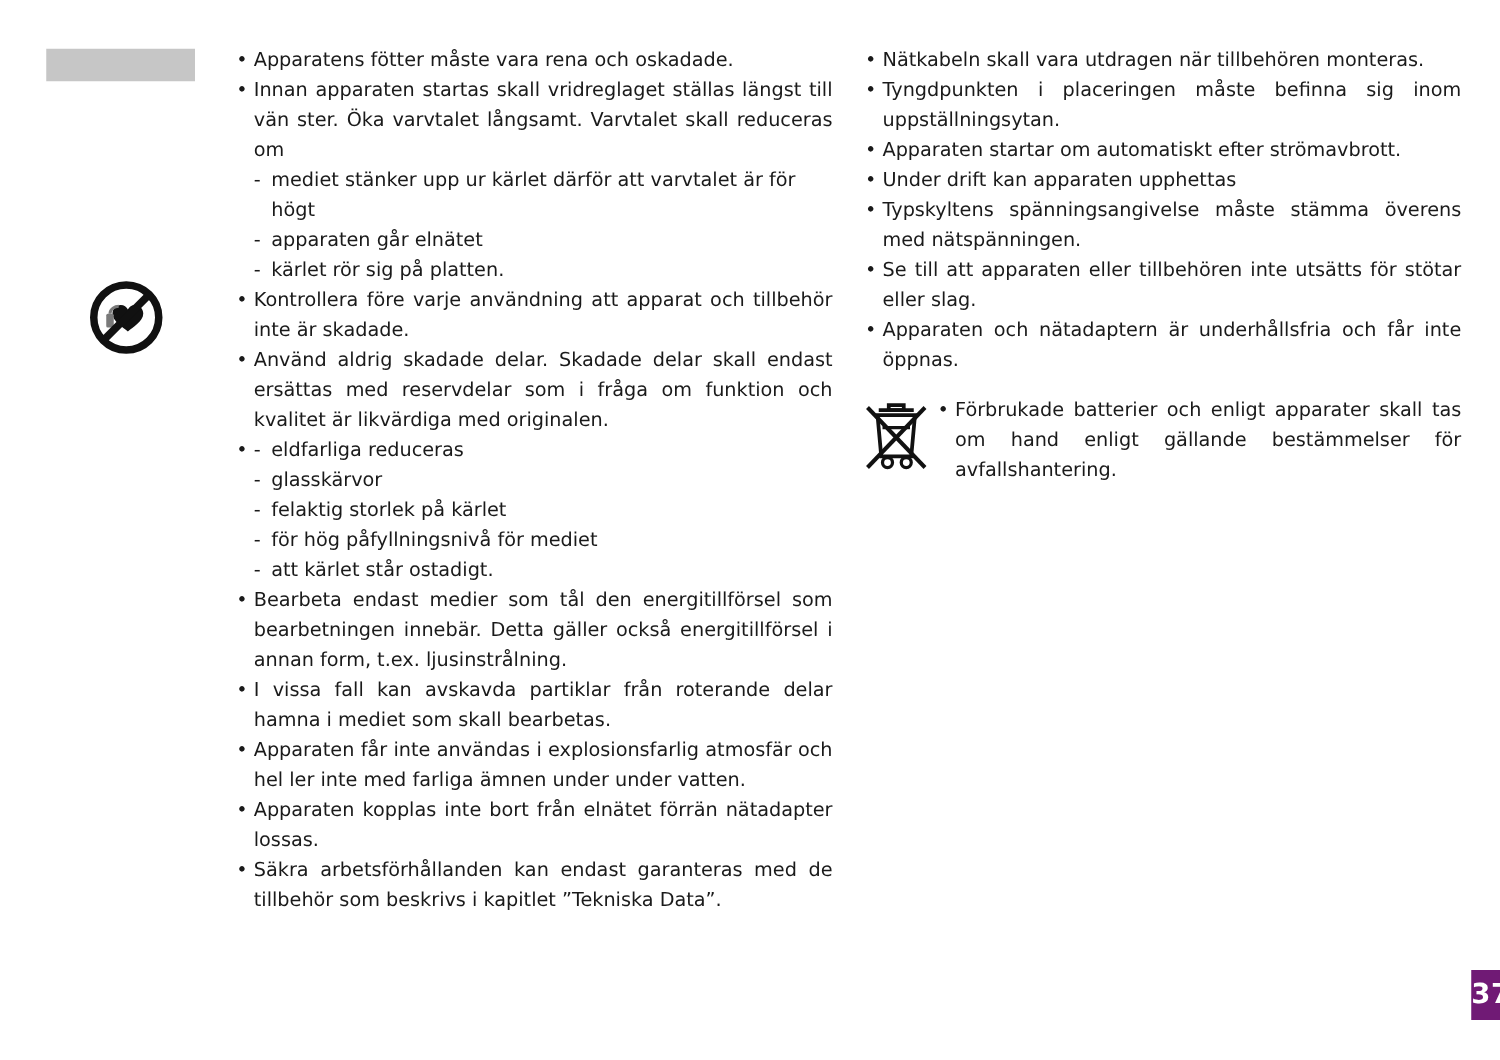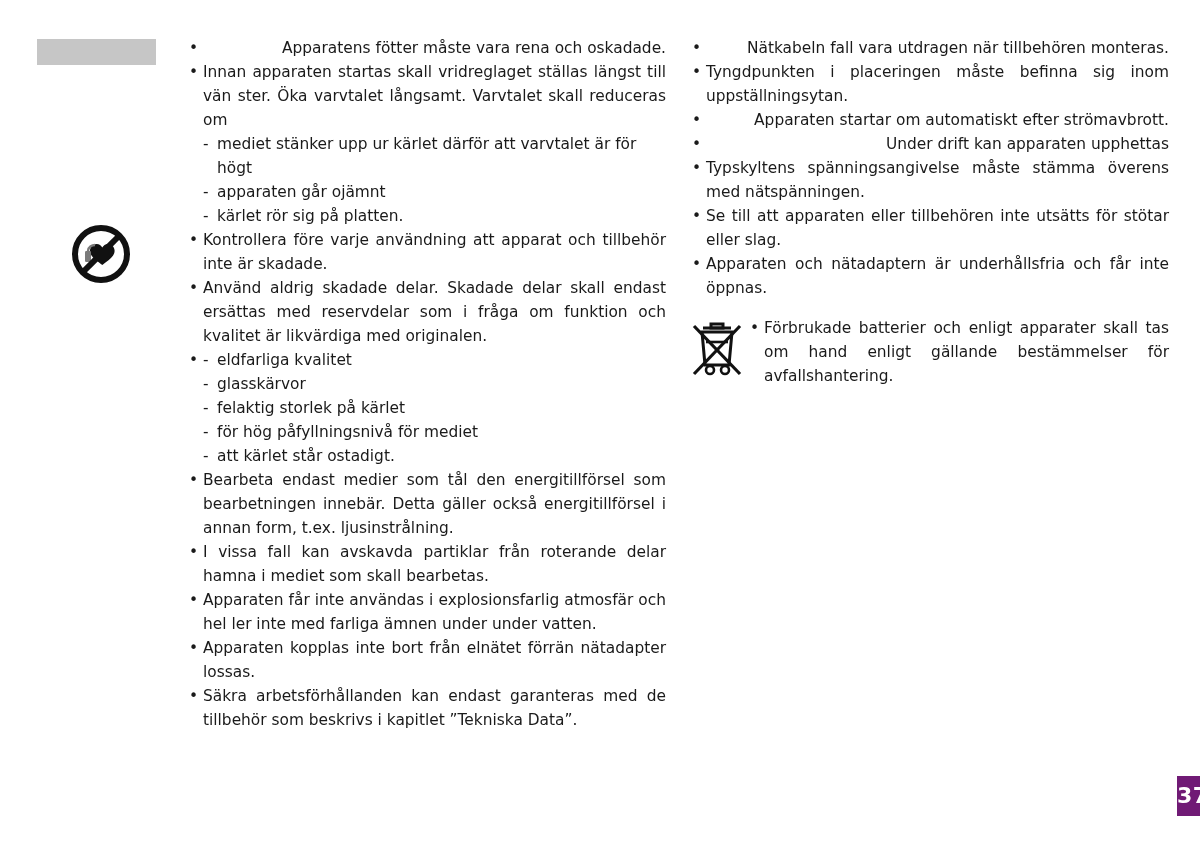--- a/index.html
+++ b/index.html
@@ -57,21 +57,21 @@
     padding-left: 15px;
     margin: 0;
   }
   li.bullet > .dot {
     position: absolute;
     left: 1px;
     top: 0;
     line-height: 24px;
     font-size: 15.4px;
   }
-  .btext { display: block; text-align: right; }
+  .btext { display: block; }
   .btext.justify {
     text-align: justify;
     text-align-last: left;
   }
 
   
   ul.dashes {
     list-style: none;
     margin: 0;
     padding: 0;
@@ -167,21 +167,21 @@
     <li class="bullet">
       <span class="dot">•</span>
       <span class="btext justify">Innan apparaten startas skall vridreglaget ställas längst till vän ster. Öka varvtalet långsamt. Varvtalet skall reduceras om</span>
       <ul class="dashes">
         <li class="dash">
           <span class="dline">-</span>
           <span class="dtext">mediet stänker upp ur kärlet därför att varvtalet är för högt</span>
         </li>
         <li class="dash">
           <span class="dline">-</span>
-          <span class="dtext">apparaten går ojämnt</span>
+          <span class="dtext">apparaten går elnätet</span>
         </li>
         <li class="dash">
           <span class="dline">-</span>
           <span class="dtext">kärlet rör sig på platten.</span>
         </li>
       </ul>
     </li>
 
     <li class="bullet">
       <span class="dot">•</span>
@@ -191,21 +191,21 @@
     <li class="bullet">
       <span class="dot">•</span>
       <span class="btext justify">Använd aldrig skadade delar. Skadade delar skall endast ersättas med reservdelar som i fråga om funktion och kvalitet är likvärdiga med originalen.</span>
     </li>
 
     <li class="bullet">
       <span class="dot">•</span>
       <ul class="dashes">
         <li class="dash">
           <span class="dline">-</span>
-          <span class="dtext">eldfarliga kvalitet</span>
+          <span class="dtext">eldfarliga reduceras</span>
         </li>
         <li class="dash">
           <span class="dline">-</span>
           <span class="dtext">glasskärvor</span>
         </li>
         <li class="dash">
           <span class="dline">-</span>
           <span class="dtext">felaktig storlek på kärlet</span>
         </li>
         <li class="dash">
@@ -245,21 +245,21 @@
     </li>
 
   </ul>
 </div>
 
 <div class="col col-right">
   <ul class="bullets">
 
     <li class="bullet">
       <span class="dot">•</span>
-      <span class="btext">Nätkabeln fall vara utdragen när tillbehören monteras.</span>
+      <span class="btext">Nätkabeln skall vara utdragen när tillbehören monteras.</span>
     </li>
 
     <li class="bullet">
       <span class="dot">•</span>
       <span class="btext justify">Tyngdpunkten i placeringen måste befinna sig inom uppställningsytan.</span>
     </li>
 
     <li class="bullet">
       <span class="dot">•</span>
       <span class="btext">Apparaten startar om automatiskt efter strömavbrott.</span>

